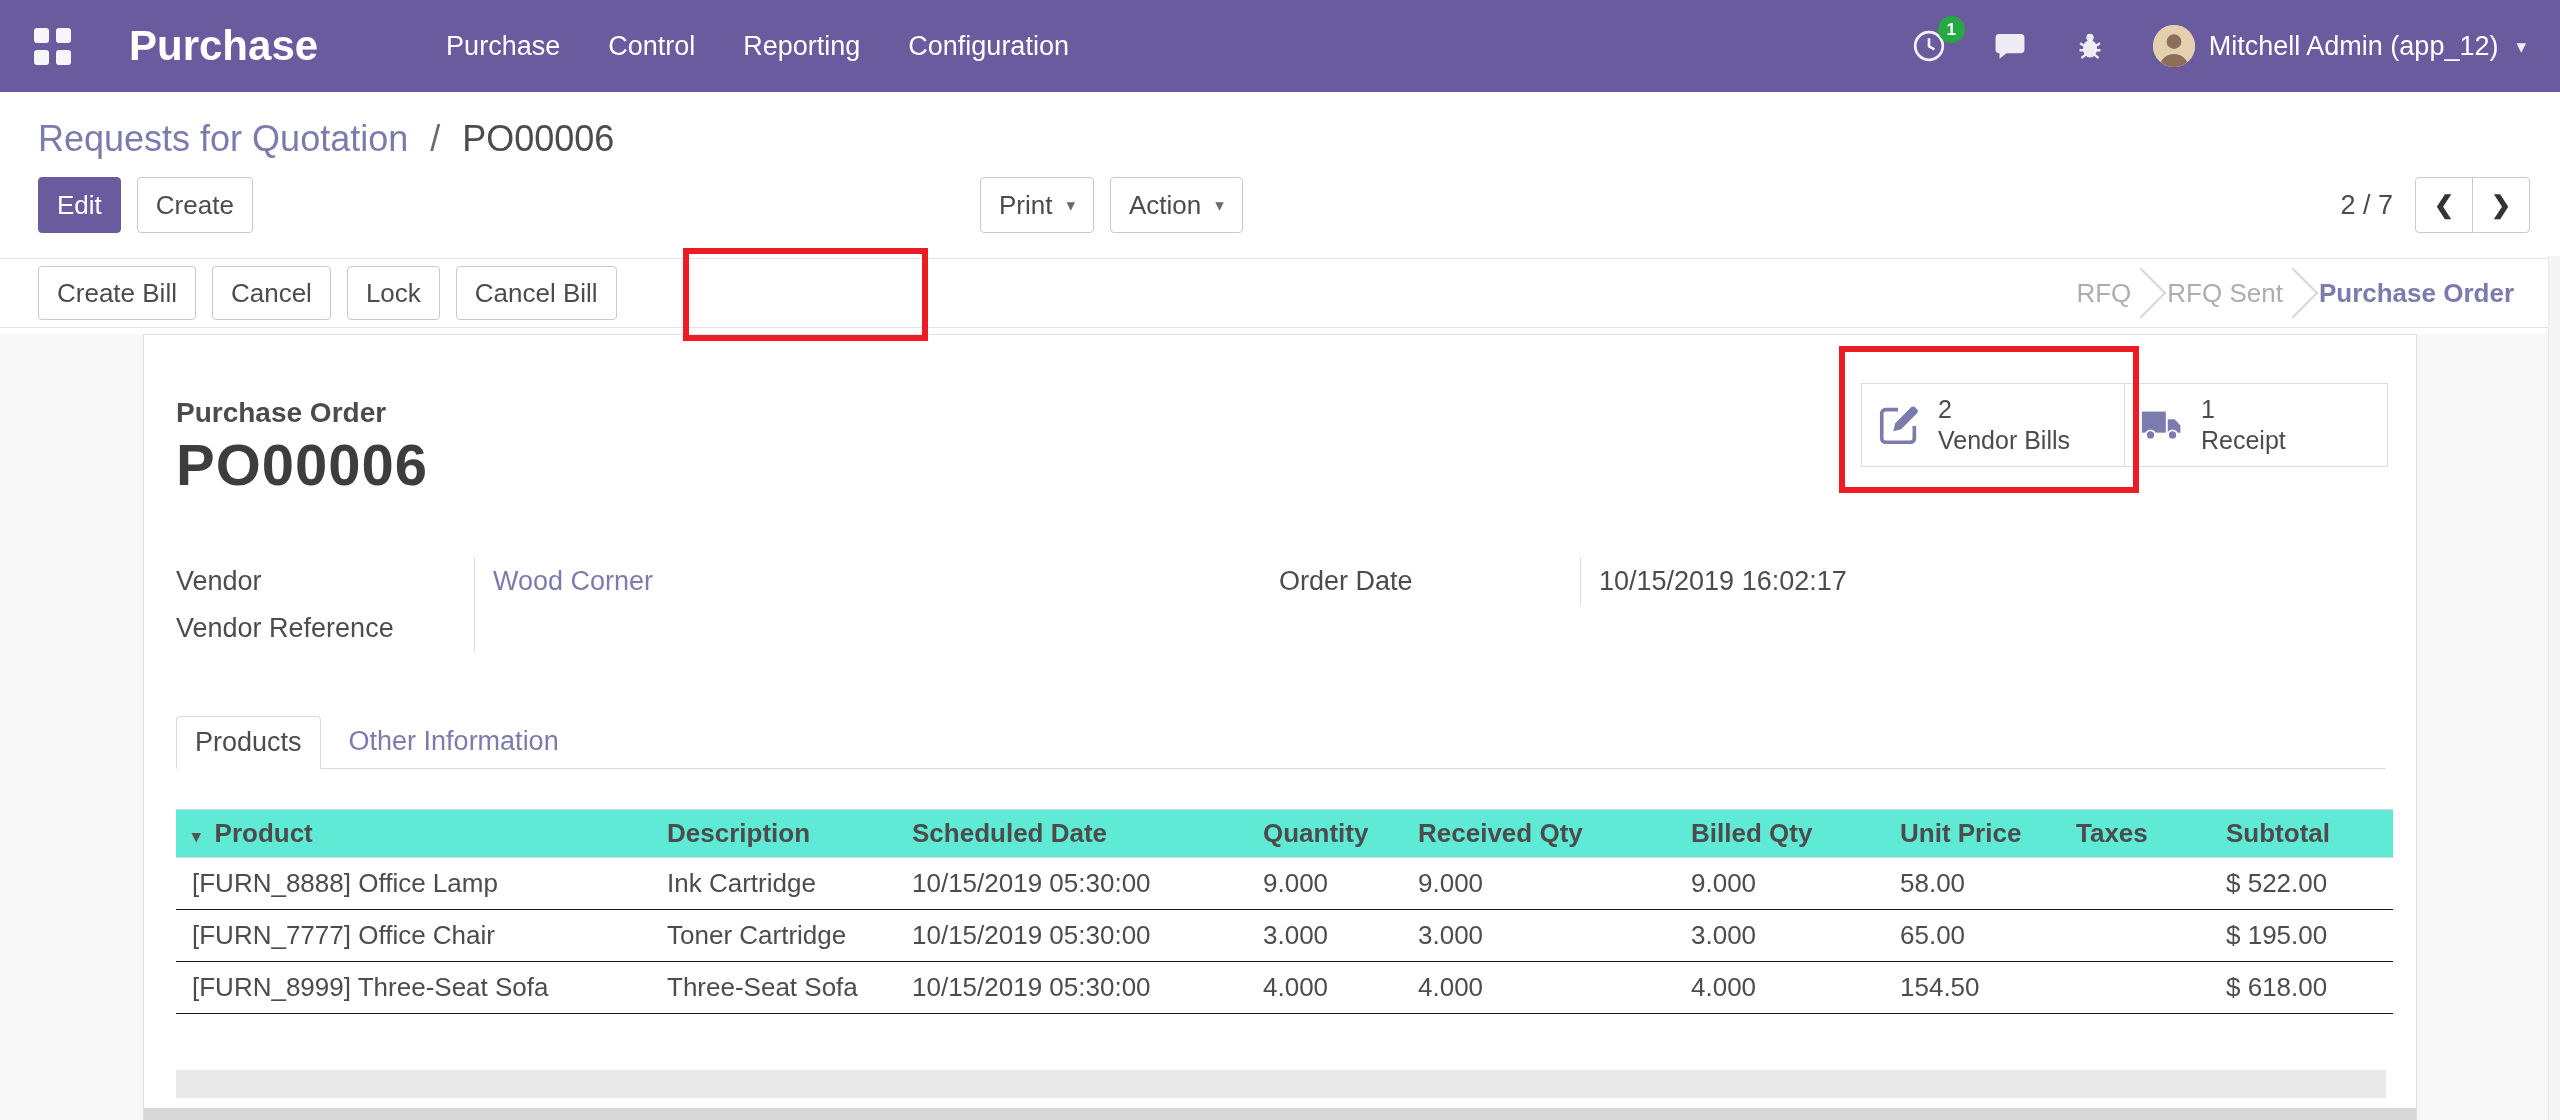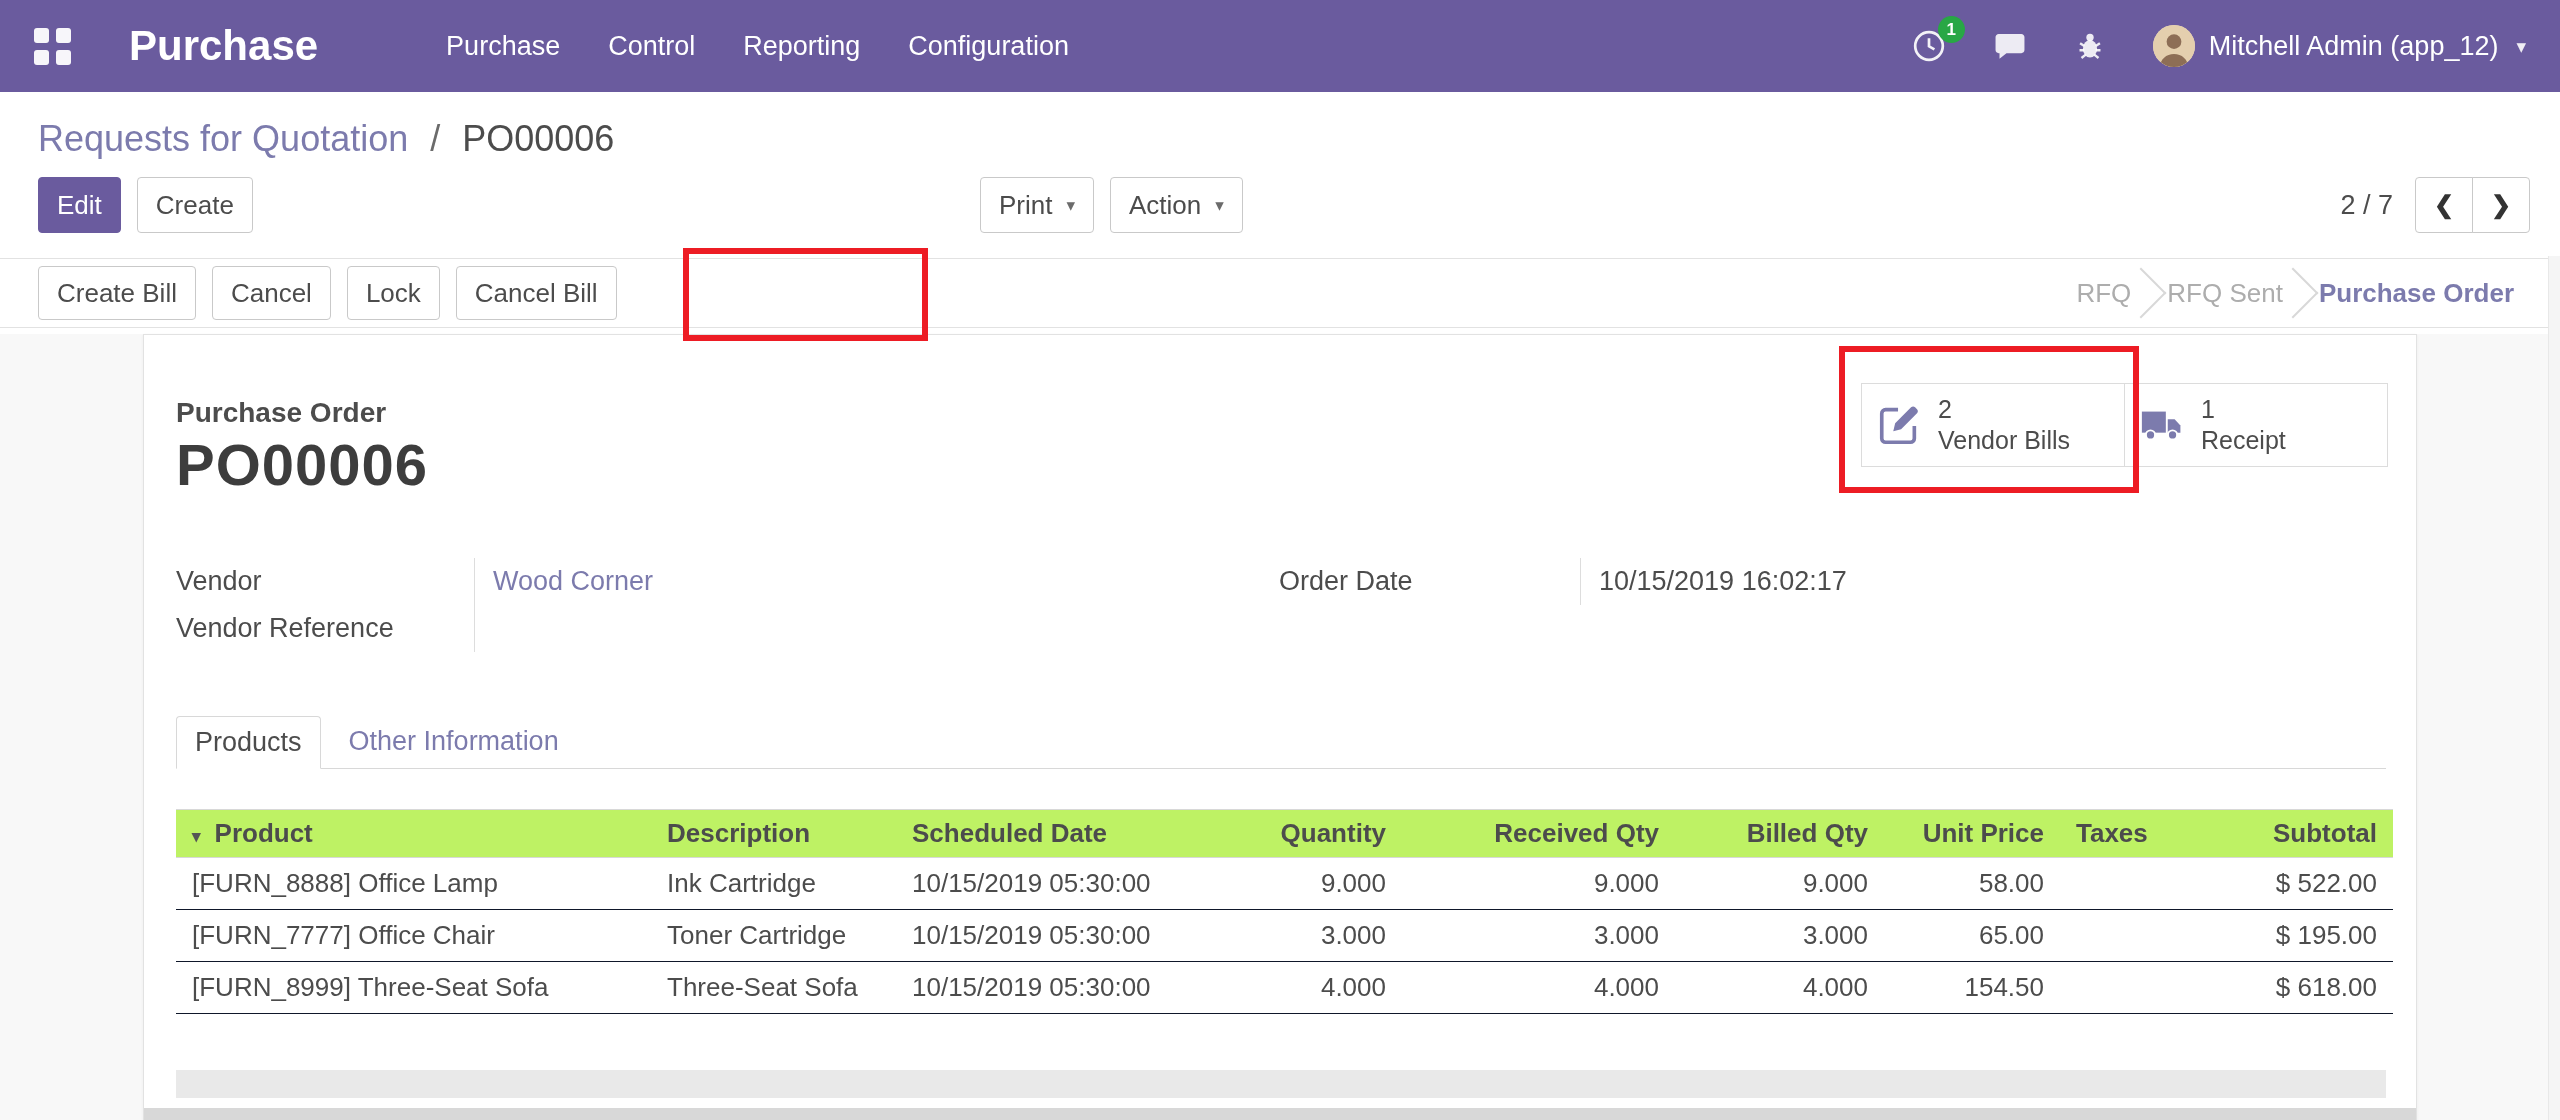--- a/index.html
+++ b/index.html
@@ -102,29 +102,29 @@
   .tabs { margin-top:64px; display:flex; border-bottom:1px solid #d8d8d8; }
   .tab { font-size:27px; padding:10px 18px; cursor:pointer; }
   .tab.active {
     background:#fff; border:1px solid #d8d8d8; border-bottom:1px solid #fff;
     margin-bottom:-1px; border-radius:4px 4px 0 0; color:#4c4c4c;
   }
   .tab.inactive { color:var(--link, #7c7bad); padding:10px 28px; }
 
   table.lines { margin-top:40px; width:100%; border-collapse:collapse; table-layout:fixed; font-size:26px; }
   table.lines th {
-    background:#bef264; font-weight:bold; text-align:left; color:#4c4c4c;
+    background:#5eead4; font-weight:bold; text-align:left; color:#4c4c4c;
     padding:8px 16px; height:46px; border-top:1px solid #d8d8d8; border-bottom:1px solid #d8d8d8;
     white-space:nowrap; overflow:hidden;
   }
   table.lines td {
     padding:10px 16px; height:52px; border-bottom:1px solid #0f172a;
     white-space:nowrap; overflow:hidden;
   }
-  table.lines .num { text-align:right; }
+  table.lines .num { }
   .th-caret { font-size:17px; color:#555; margin-right:14px; }
   th.col-product { padding-left:10px; }
 
   .divider-bar { margin-top:56px; height:28px; background:#e9e9e9; }
   .bottom-bar { position:absolute; left:0; right:0; top:773px; height:22px; background:#d8d8d8; }
 
   .v-scrollbar {
     position:absolute; right:0; top:256px; bottom:0; width:12px;
     background:#f5f5f5; border-left:1px solid #e8e8e8;
   }

